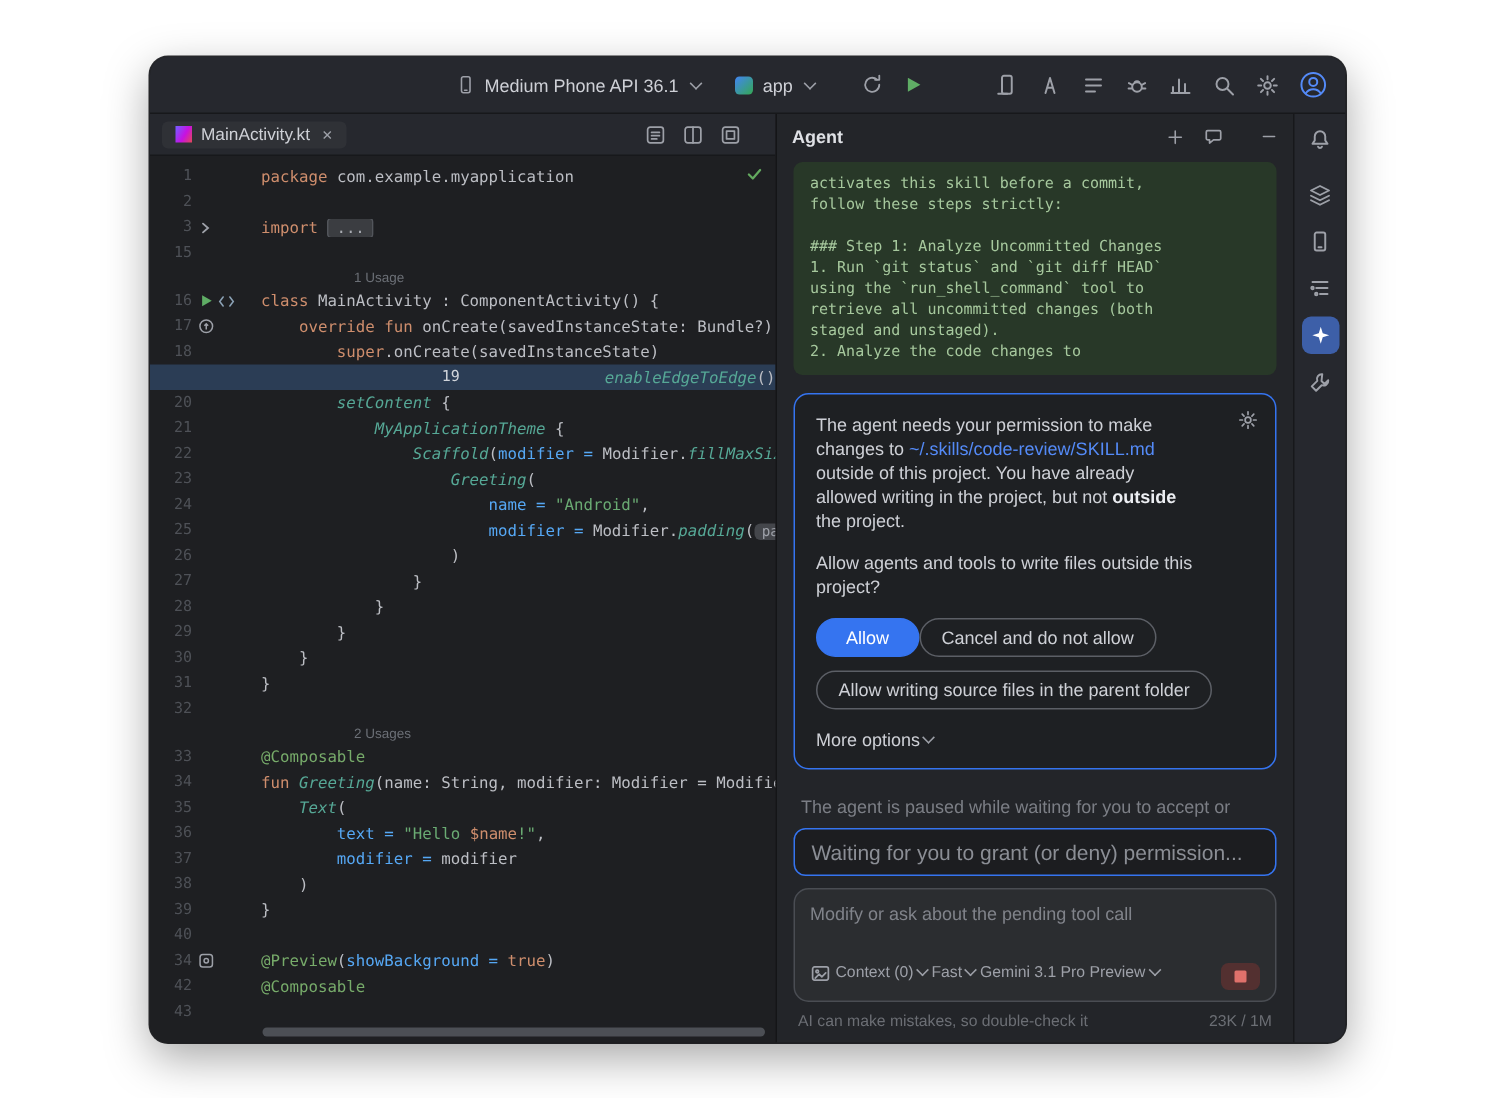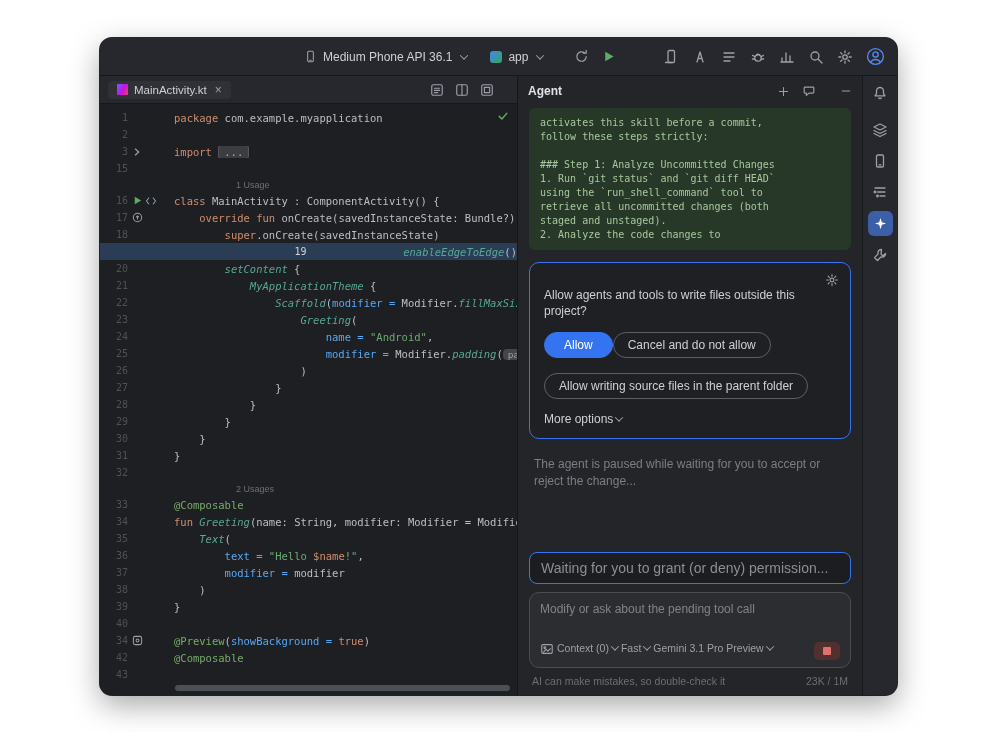--- a/index.html
+++ b/index.html
@@ -75,21 +75,21 @@
     background:#1e2023; padding:12px 14px; }
   .perm-gear { position:absolute; top:10px; right:11px; }
   .perm-text { color:#ced0d6; font-size:12px; line-height:16px; width:256px; }
   .perm-text b { color:#eceef2; }
   .perm-q { margin-top:12px; width:292px; }
   .link { color:#548af7; text-decoration:none; }
   .perm-btn-row { margin-top:13px; display:flex; gap:0; }
   .btn { font-size:12px; border-radius:15px; padding:5px 14px; cursor:default; font-family:"Liberation Sans",sans-serif; }
   .btn-primary { background:#3574f0; border:1px solid #3574f0; color:#fff; padding:5px 19px; }
   .btn-outline { background:transparent; border:1px solid #5c5f66; color:#ced0d6; }
-  .perm-wide { margin-top:15px; display:inline-block;text-align:center; }
+  .perm-wide { margin-top:9px; display:inline-block;text-align:center; }
   .more-options { margin-top:13px; display:flex; align-items:center; color:#ced0d6; font-size:12px; }
 
   .paused-text { margin:17px auto 0; width:312px; color:#7b7e85; font-size:12px; line-height:17px; }
 
   .bottom-stack { flex:0 0 auto; padding:6px 11px 6px; }
   .waiting-box { border:1.5px solid #3574f0; border-radius:8px; background:#1c1d20;
     padding:7px 11px; color:#8b8e95; font-size:14px; }
   .composer { margin-top:8px; border:1px solid #4a4d53; border-radius:10px; background:#2b2d30;
     height:76px; padding:9px 10px 7px; display:flex; flex-direction:column; justify-content:space-between; }
   .composer-ph { color:#80838a; font-size:12px; }
@@ -322,20 +322,21 @@
 staged and unstaged).
 2. Analyze the code changes to</pre>
 
         <div class="perm-card">
           <span class="perm-gear ic">
             <svg class="ln" width="14" height="14" viewBox="0 0 16 16">
                 <circle cx="8" cy="8" r="2.2"></circle>
                 <path d="M8 1.8v2M8 12.2v2M1.8 8h2M12.2 8h2M3.6 3.6l1.4 1.4M11 11l1.4 1.4M12.4 3.6L11 5M5 11l-1.4 1.4"></path>
               </svg>
           </span>
+          <p class="perm-text"><span>The agent needs your permission to make changes to </span><a class="link" href="#">~/.skills/code-review/SKILL.md</a><span> outside of this project. You have already allowed writing in the project, but not </span><b>outside</b><span> the project.</span></p>
           <p class="perm-text perm-q">Allow agents and tools to write files outside this project?</p>
           <div class="perm-btn-row">
             <button class="btn btn-primary">Allow</button>
             <button class="btn btn-outline">Cancel and do not allow</button>
           </div>
           <button class="btn btn-outline perm-wide">Allow writing source files in the parent folder</button>
           <div class="more-options">
             <span>More options</span>
             <span class="chev"></span>
           </div>

